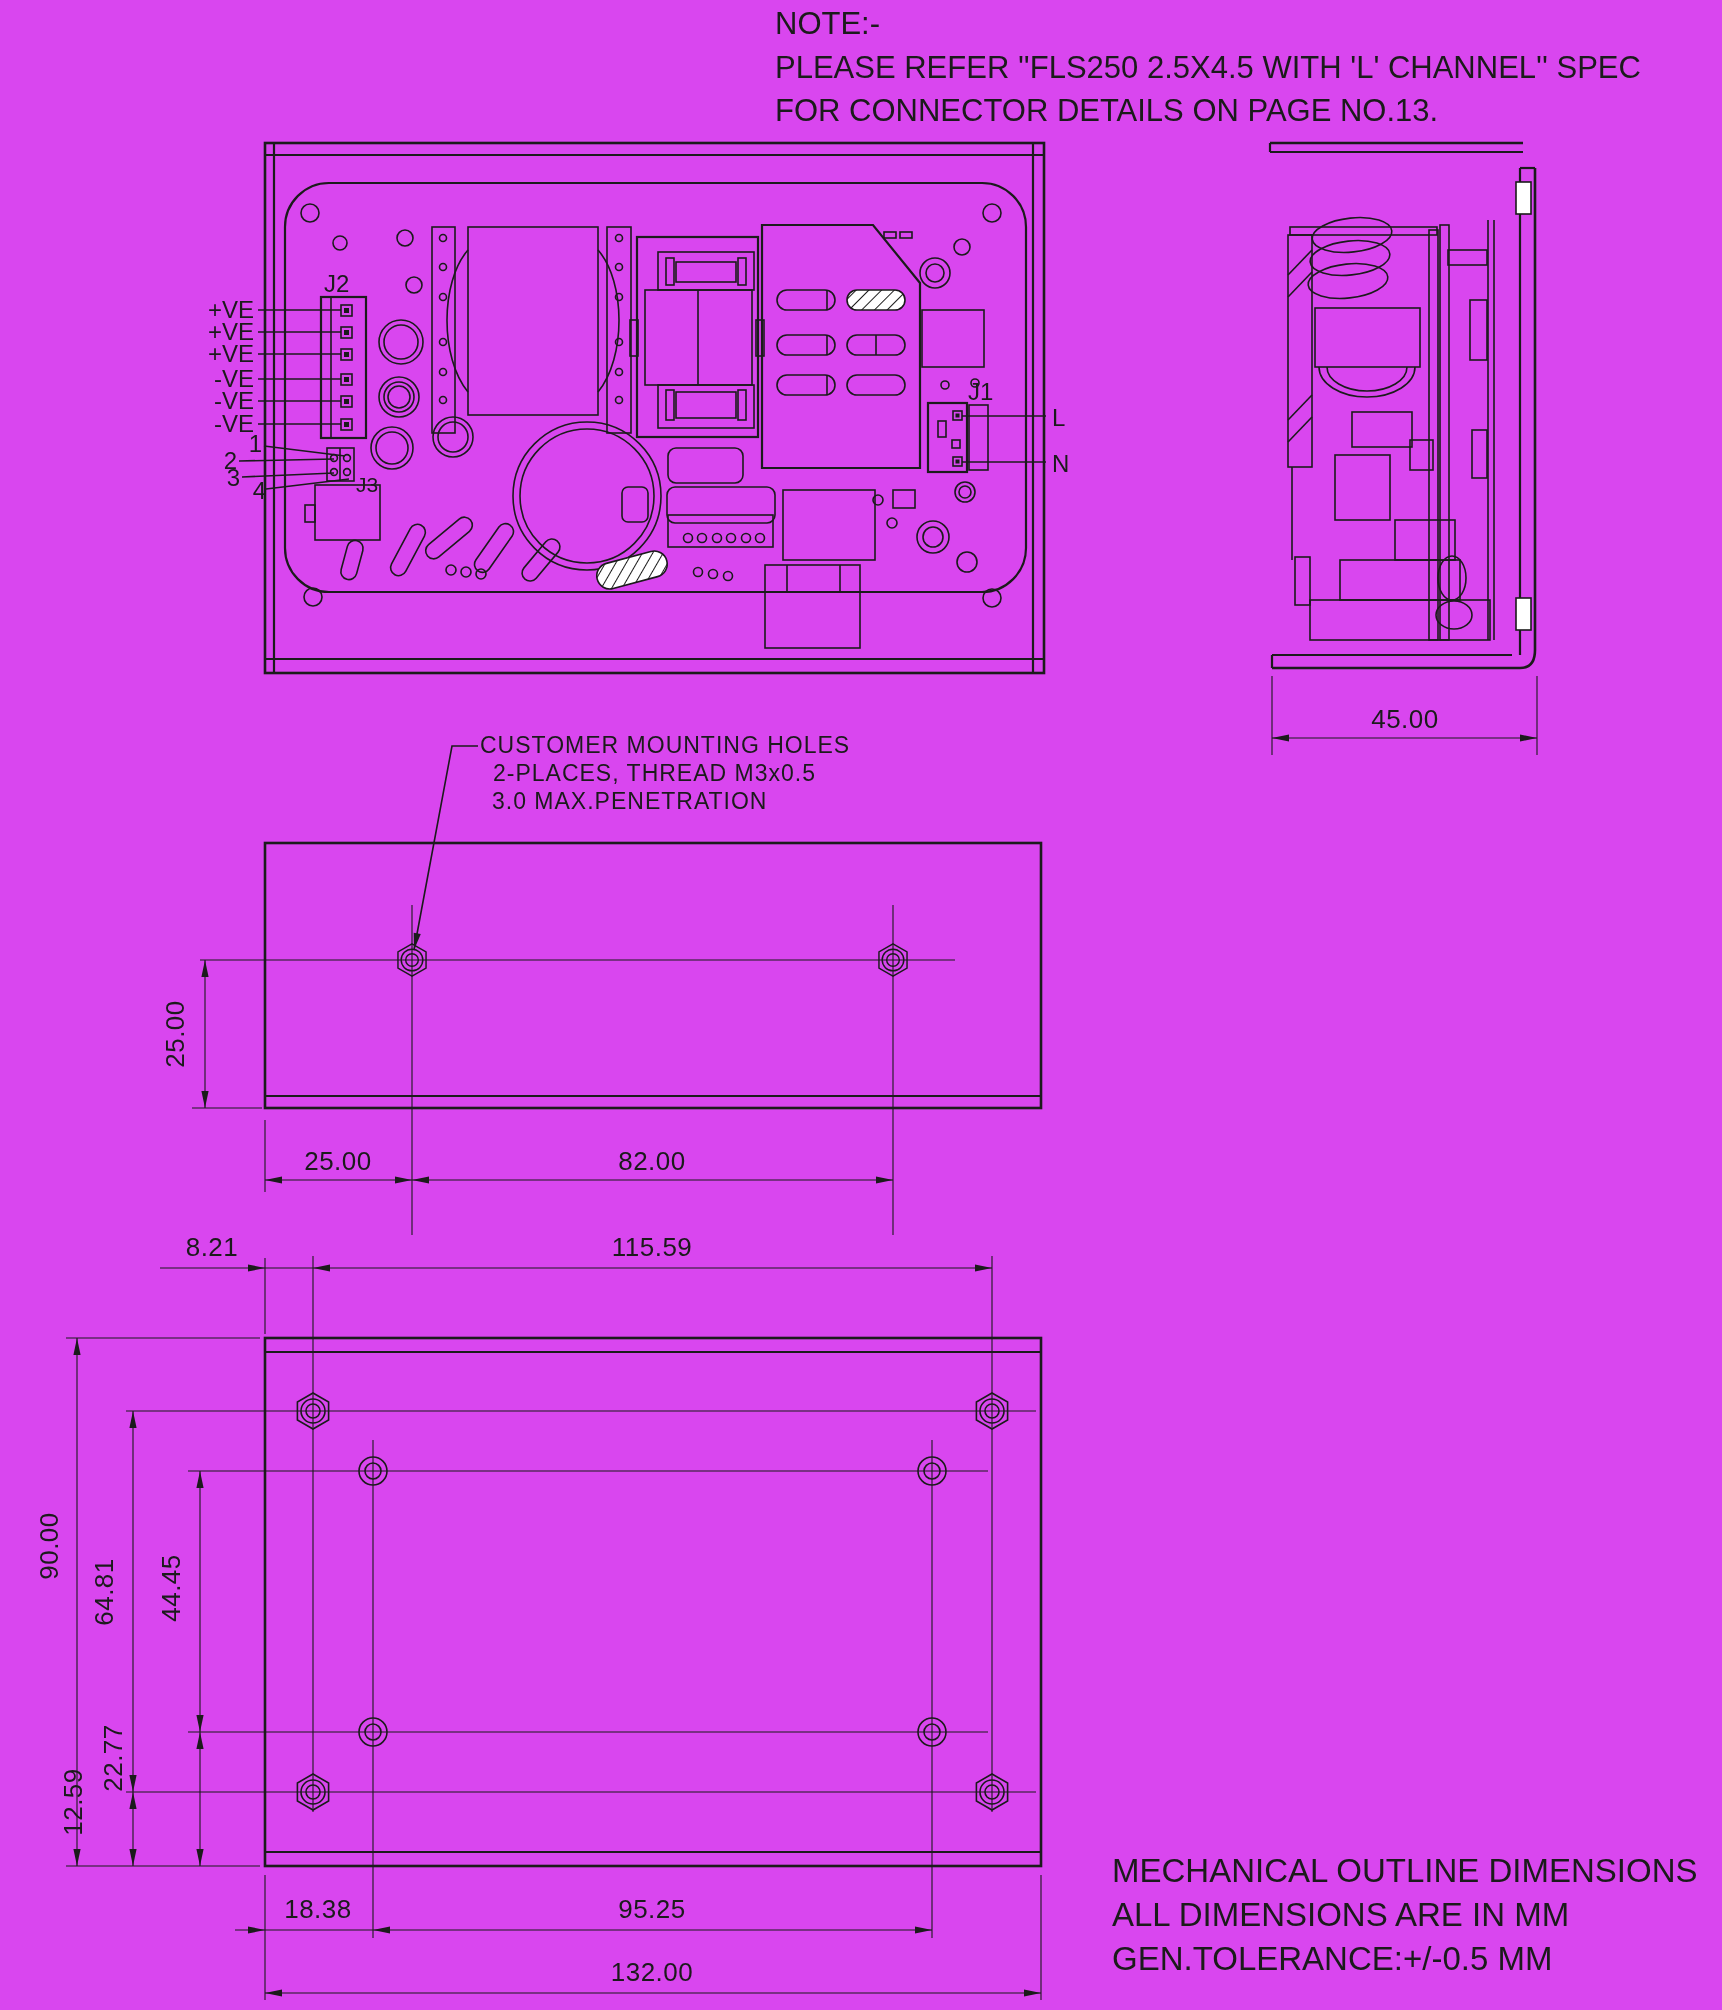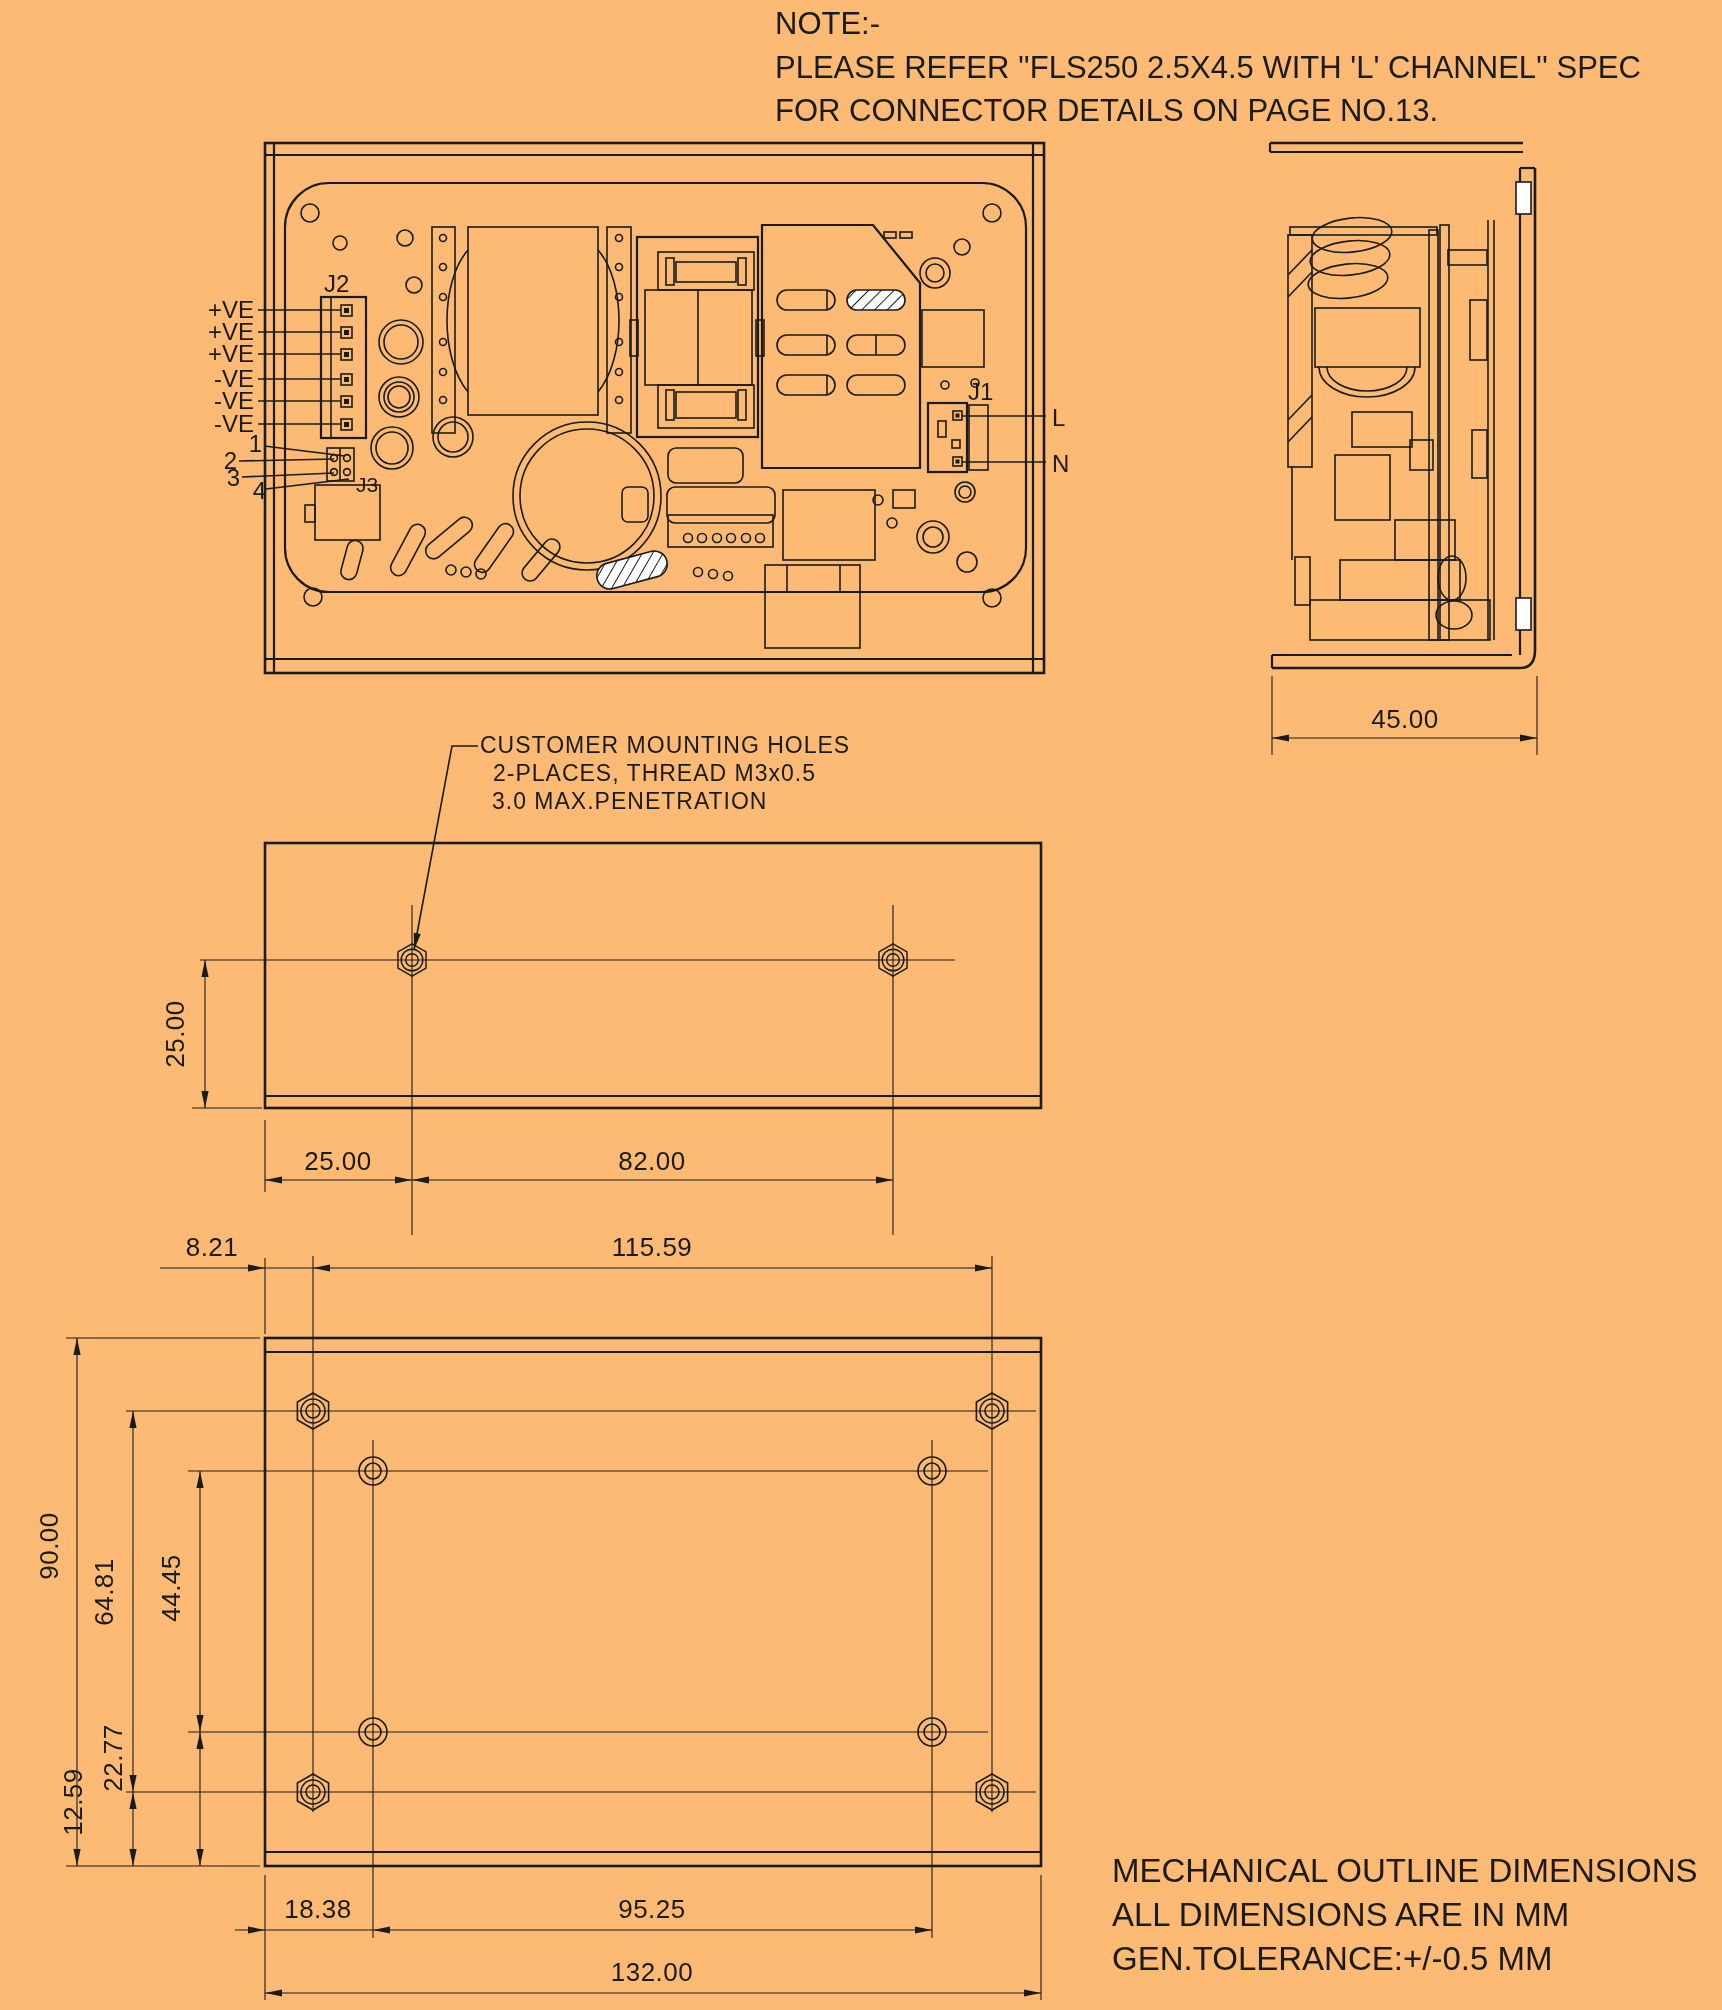--- a/index.html
+++ b/index.html
@@ -1,16 +1,16 @@
 <!DOCTYPE html>
 <html><head>
 <meta charset="utf-8">
 <style>
   html,body{margin:0;padding:0;background:#ffffff;}
-  .sheet{position:relative;width:1722px;height:2010px;background:#fdba74;overflow:hidden;
+  .sheet{position:relative;width:1722px;height:2010px;background:#d946ef;overflow:hidden;
          font-family:"Liberation Sans", sans-serif;}
   svg{display:block}
   
   .s3{stroke:#1b1b1b;stroke-width:2.6;fill:none}
   .s2{stroke:#1b1b1b;stroke-width:2.2;fill:none}
   .s1{stroke:#1b1b1b;stroke-width:1.6;fill:none}
   .s0{stroke:#1b1b1b;stroke-width:1.1;fill:none}
   .fill{fill:#1b1b1b;stroke:none}
   .wht{fill:#ffffff}
   text{fill:#1b1b1b;font-family:"Liberation Sans", sans-serif;}

